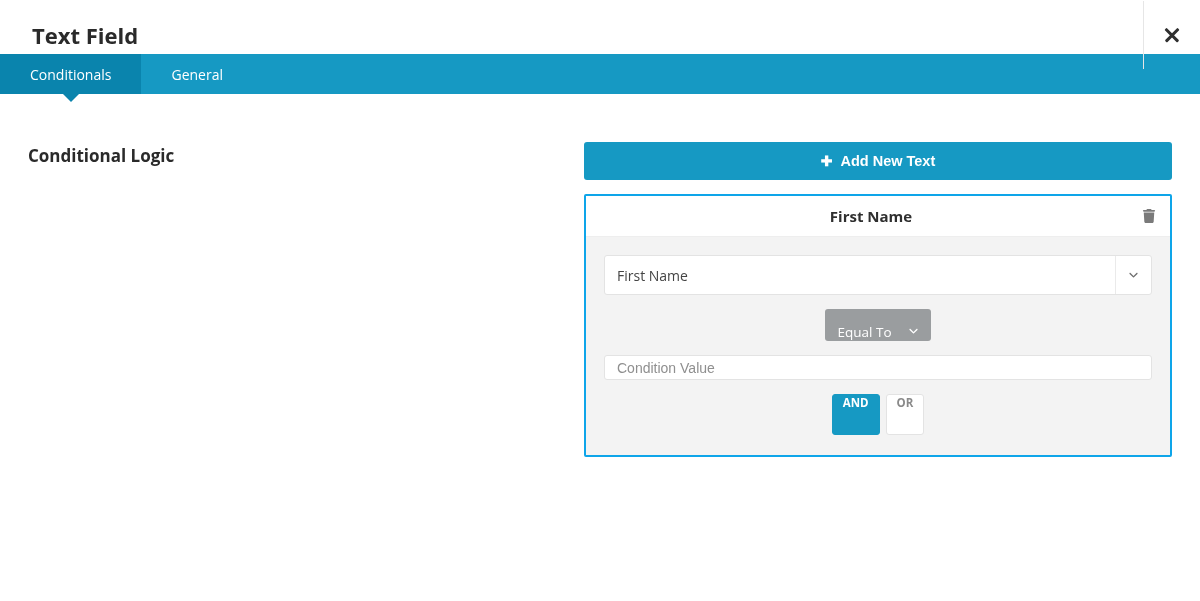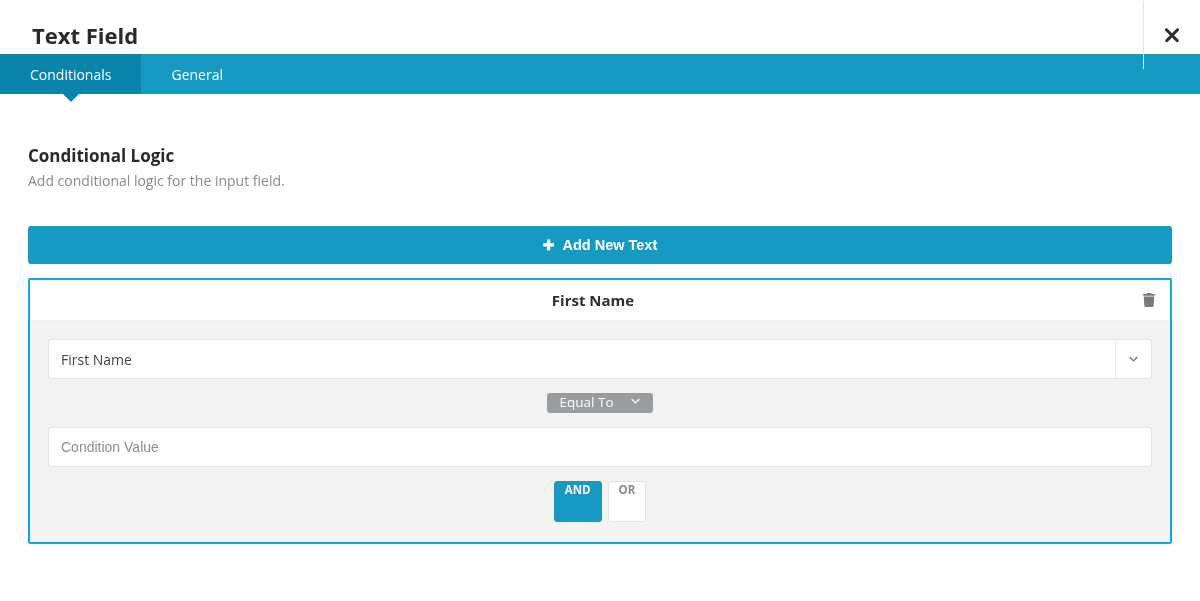--- a/index.html
+++ b/index.html
@@ -83,22 +83,21 @@
       width: 0;
       height: 0;
       border-left: 9px solid transparent;
       border-right: 9px solid transparent;
       border-top: 9px solid #0a84ad;
     }
 
     .content {
       display: flex;
       padding: 48px 28px 0 28px;
-      gap: 36px;
-      flex-direction: column;
+      gap: 16px;
     }
     .left-col {
       width: 540px;
       padding-top: 2px;
     }
     .section-title {
       font-size: 17px;
       font-weight: 700;
       color: #2a2a2a;
       margin-bottom: 4px;
@@ -196,38 +195,38 @@
 
     .operator-row {
       display: flex;
       justify-content: center;
       margin: 14px 0;
     }
     .operator-select {
       background: #9a9d9f;
       color: #ffffff;
       border-radius: 3px;
-      height: 20px;
+      height: 32px;
       display: inline-flex;
-      align-items: flex-start;
+      align-items: flex-end;
       gap: 16px;
       padding: 0 12px;
       font-size: 13.5px;
       cursor: pointer;
     }
     .operator-select .chevron-down-icon svg {
       fill: #ffffff;
     }
 
     .cond-value-input {
       width: 100%;
       background: #ffffff;
       border: 1px solid #e3e3e3;
       border-radius: 3px;
-      height: 40px;
+      height: 25px;
       padding: 0 12px;
       font-size: 14px;
       color: #444;
     }
     .cond-value-input::placeholder {
       color: #8f8f8f;
     }
 
     .andor-row {
       display: flex;
@@ -269,21 +268,20 @@
     <span>Conditionals</span>
   </div>
   <div class="tab">
     <span>General</span>
   </div>
 </div>
 
 <div class="content">
   <div class="left-col">
     <div class="section-title">Conditional Logic</div>
-    <div class="section-desc">Add conditional logic for the input field.</div>
   </div>
 
   <div class="right-col">
     <button class="add-logic-btn">
       <span class="plus-icon">✚</span>
       <span>Add New Text</span>
     </button>
 
     <div class="logic-card">
       <div class="card-header">

